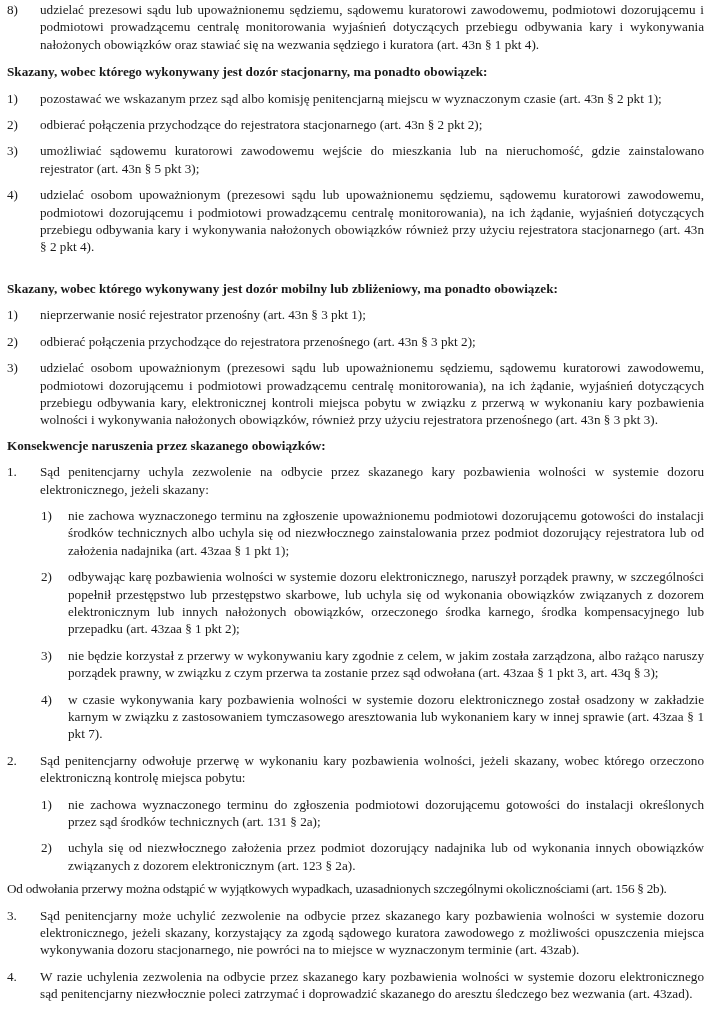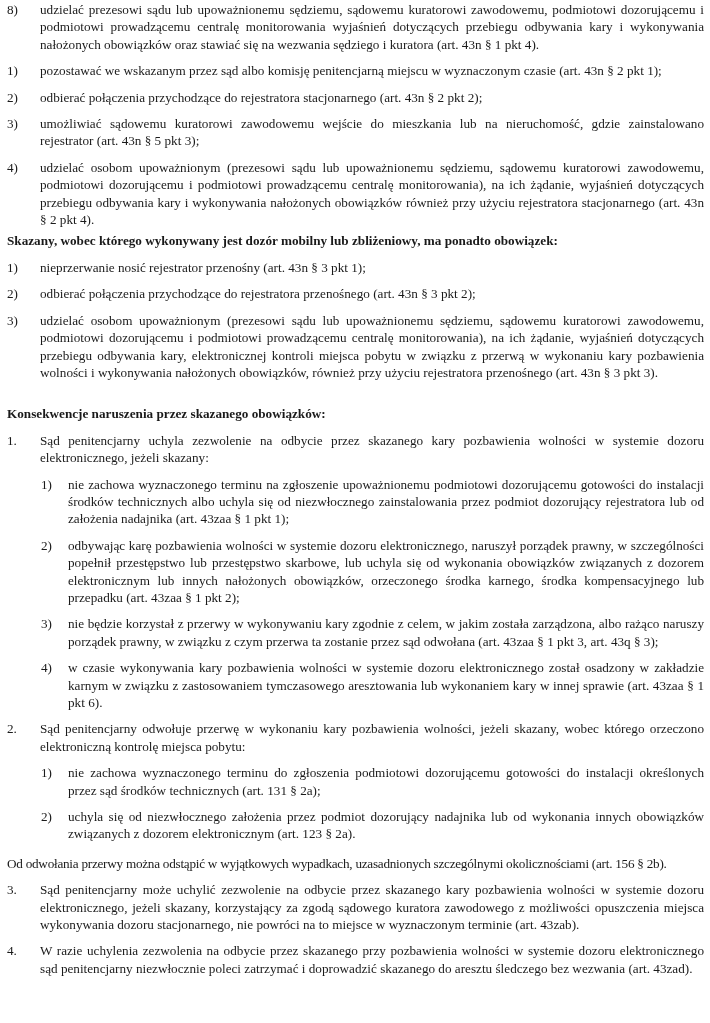--- a/index.html
+++ b/index.html
@@ -20,90 +20,91 @@
 </head>
 <body>
 
 <div class="page">
 
   <div class="item" style="margin-top:1px;">
     <span class="num">8)</span>
     <span class="txt">udzielać prezesowi sądu lub upoważnionemu sędziemu, sądowemu kuratorowi zawodowemu, podmiotowi dozorującemu i podmiotowi prowadzącemu centralę monitorowania wyjaśnień dotyczących przebiegu odbywania kary i wykonywania nałożonych obowiązków oraz stawiać się na wezwania sędziego i kuratora (art. 43n § 1 pkt 4).</span>
   </div>
 
+  <p class="heading" style="margin-top:10px;">Skazany, wobec którego wykonywany jest dozór stacjonarny, ma ponadto obowiązek:</p>
   <div class="item" style="margin-top:9px;">
     <span class="num">1)</span>
     <span class="txt">pozostawać we wskazanym przez sąd albo komisję penitencjarną miejscu w wyznaczonym czasie (art. 43n § 2 pkt 1);</span>
   </div>
   <div class="item" style="margin-top:9px;">
     <span class="num">2)</span>
     <span class="txt">odbierać połączenia przychodzące do rejestratora stacjonarnego (art. 43n § 2 pkt 2);</span>
   </div>
   <div class="item" style="margin-top:9px;">
     <span class="num">3)</span>
     <span class="txt">umożliwiać sądowemu kuratorowi zawodowemu wejście do mieszkania lub na nieruchomość, gdzie zainstalowano rejestrator (art. 43n § 5 pkt 3);</span>
   </div>
   <div class="item" style="margin-top:9px;">
     <span class="num">4)</span>
     <span class="txt">udzielać osobom upoważnionym (prezesowi sądu lub upoważnionemu sędziemu, sądowemu kuratorowi zawodowemu, podmiotowi dozorującemu i podmiotowi prowadzącemu centralę monitorowania), na ich żądanie, wyjaśnień dotyczących przebiegu odbywania kary i wykonywania nałożonych obowiązków również przy użyciu rejestratora stacjonarnego (art. 43n § 2 pkt 4).</span>
   </div>
 
-  <p class="heading" style="margin-top:4px;">Skazany, wobec którego wykonywany jest dozór mobilny lub zbliżeniowy, ma ponadto obowiązek:</p>
+  <p class="heading" style="margin-top:24px;">Skazany, wobec którego wykonywany jest dozór mobilny lub zbliżeniowy, ma ponadto obowiązek:</p>
   <div class="item" style="margin-top:9px;">
     <span class="num">1)</span>
     <span class="txt">nieprzerwanie nosić rejestrator przenośny (art. 43n § 3 pkt 1);</span>
   </div>
   <div class="item" style="margin-top:9px;">
     <span class="num">2)</span>
     <span class="txt">odbierać połączenia przychodzące do rejestratora przenośnego (art. 43n § 3 pkt 2);</span>
   </div>
   <div class="item" style="margin-top:9px;">
     <span class="num">3)</span>
     <span class="txt">udzielać osobom upoważnionym (prezesowi sądu lub upoważnionemu sędziemu, sądowemu kuratorowi zawodowemu, podmiotowi dozorującemu i podmiotowi prowadzącemu centralę monitorowania), na ich żądanie, wyjaśnień dotyczących przebiegu odbywania kary, elektronicznej kontroli miejsca pobytu w związku z przerwą w wykonaniu kary pozbawienia wolności i wykonywania nałożonych obowiązków, również przy użyciu rejestratora przenośnego (art. 43n § 3 pkt 3).</span>
   </div>
 
-  <p class="heading" style="margin-top:24px;">Konsekwencje naruszenia przez skazanego obowiązków:</p>
+  <p class="heading" style="margin-top:8px;">Konsekwencje naruszenia przez skazanego obowiązków:</p>
 
   <div class="item" style="margin-top:9px;">
     <span class="num">1.</span>
     <span class="txt">Sąd penitencjarny uchyla zezwolenie na odbycie przez skazanego kary pozbawienia wolności w systemie dozoru elektronicznego, jeżeli skazany:</span>
   </div>
   <div class="item sub" style="margin-top:9px;">
     <span class="num">1)</span>
     <span class="txt">nie zachowa wyznaczonego terminu na zgłoszenie upoważnionemu podmiotowi dozorującemu gotowości do instalacji środków technicznych albo uchyla się od niezwłocznego zainstalowania przez podmiot dozorujący rejestratora lub od założenia nadajnika (art. 43zaa § 1 pkt 1);</span>
   </div>
   <div class="item sub" style="margin-top:9px;">
     <span class="num">2)</span>
     <span class="txt">odbywając karę pozbawienia wolności w systemie dozoru elektronicznego, naruszył porządek prawny, w szczególności popełnił przestępstwo lub przestępstwo skarbowe, lub uchyla się od wykonania obowiązków związanych z dozorem elektronicznym lub innych nałożonych obowiązków, orzeczonego środka karnego, środka kompensacyjnego lub przepadku (art. 43zaa § 1 pkt 2);</span>
   </div>
   <div class="item sub" style="margin-top:9px;">
     <span class="num">3)</span>
     <span class="txt">nie będzie korzystał z przerwy w wykonywaniu kary zgodnie z celem, w jakim została zarządzona, albo rażąco naruszy porządek prawny, w związku z czym przerwa ta zostanie przez sąd odwołana (art. 43zaa § 1 pkt 3, art. 43q § 3);</span>
   </div>
   <div class="item sub" style="margin-top:9px;">
     <span class="num">4)</span>
-    <span class="txt">w czasie wykonywania kary pozbawienia wolności w systemie dozoru elektronicznego został osadzony w zakładzie karnym w związku z zastosowaniem tymczasowego aresztowania lub wykonaniem kary w innej sprawie (art. 43zaa § 1 pkt 6).</span>
+    <span class="txt">w czasie wykonywania kary pozbawienia wolności w systemie dozoru elektronicznego został osadzony w zakładzie karnym w związku z zastosowaniem tymczasowego aresztowania lub wykonaniem kary w innej sprawie (art. 43zaa § 1 pkt 7).</span>
   </div>
 
   <div class="item" style="margin-top:9px;">
     <span class="num">2.</span>
     <span class="txt">Sąd penitencjarny odwołuje przerwę w wykonaniu kary pozbawienia wolności, jeżeli skazany, wobec którego orzeczono elektroniczną kontrolę miejsca pobytu:</span>
   </div>
   <div class="item sub" style="margin-top:9px;">
     <span class="num">1)</span>
     <span class="txt">nie zachowa wyznaczonego terminu do zgłoszenia podmiotowi dozorującemu gotowości do instalacji określonych przez sąd środków technicznych (art. 131 § 2a);</span>
   </div>
   <div class="item sub" style="margin-top:9px;">
     <span class="num">2)</span>
     <span class="txt">uchyla się od niezwłocznego założenia przez podmiot dozorujący nadajnika lub od wykonania innych obowiązków związanych z dozorem elektronicznym (art. 123 § 2a).</span>
   </div>
-  <p class="note" style="margin:12px 0 0 0;">Od odwołania przerwy można odstąpić w wyjątkowych wypadkach, uzasadnionych szczególnymi okolicznościami (art. 156 § 2b).</p>
+  <p class="note" style="margin:6px 0 0 0;">Od odwołania przerwy można odstąpić w wyjątkowych wypadkach, uzasadnionych szczególnymi okolicznościami (art. 156 § 2b).</p>
 
   <div class="item" style="margin-top:9px;">
     <span class="num">3.</span>
     <span class="txt">Sąd penitencjarny może uchylić zezwolenie na odbycie przez skazanego kary pozbawienia wolności w systemie dozoru elektronicznego, jeżeli skazany, korzystający za zgodą sądowego kuratora zawodowego z możliwości opuszczenia miejsca wykonywania dozoru stacjonarnego, nie powróci na to miejsce w wyznaczonym terminie (art. 43zab).</span>
   </div>
   <div class="item" style="margin-top:9px;">
     <span class="num">4.</span>
-    <span class="txt">W razie uchylenia zezwolenia na odbycie przez skazanego przy pozbawienia wolności w systemie dozoru elektronicznego sąd penitencjarny niezwłocznie poleci zatrzymać i doprowadzić skazanego do aresztu śledczego bez wezwania (art. 43zad).</span>
+    <span class="txt">W razie uchylenia zezwolenia na odbycie przez skazanego kary pozbawienia wolności w systemie dozoru elektronicznego sąd penitencjarny niezwłocznie poleci zatrzymać i doprowadzić skazanego do aresztu śledczego bez wezwania (art. 43zad).</span>
   </div>
 
 </div>
 
 </body></html>

